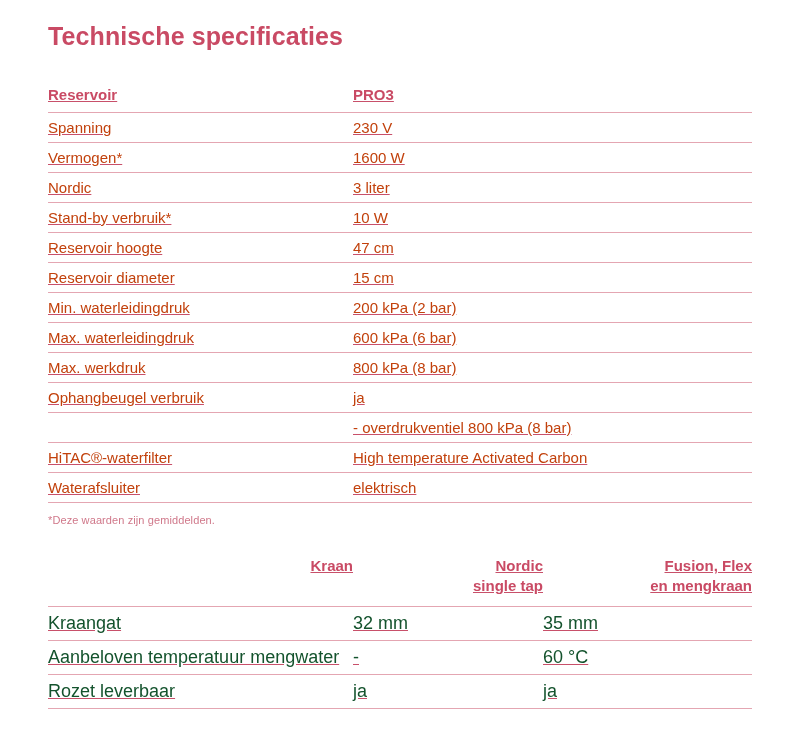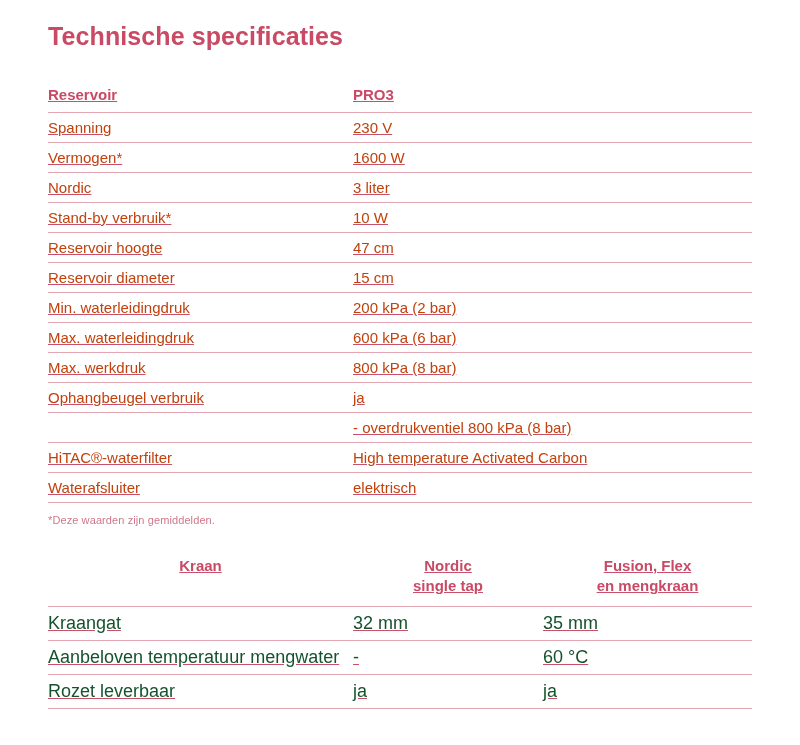--- a/index.html
+++ b/index.html
@@ -75,21 +75,21 @@
 
   
   .tap-table {
     margin-top: 30px;
   }
   .tap-table col.c1 { width: 305px; }
   .tap-table col.c2 { width: 190px; }
   .tap-table col.c3 { width: 209px; }
 
   .tap-table th {
-    text-align: center;
+    text-align: right;
     vertical-align: top;
     font-size: 15px;
     font-weight: bold;
     color: #c94a64;
     padding: 0 0 9px 0;
     border-bottom: 1px solid #e4a6b2;
     line-height: 1.35;
   }
   .tap-table td {
     text-align: left;

